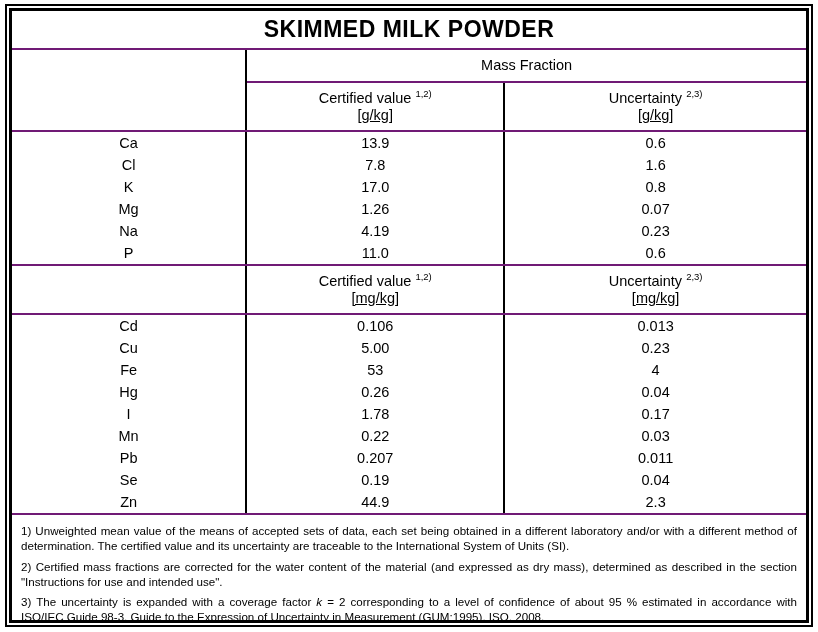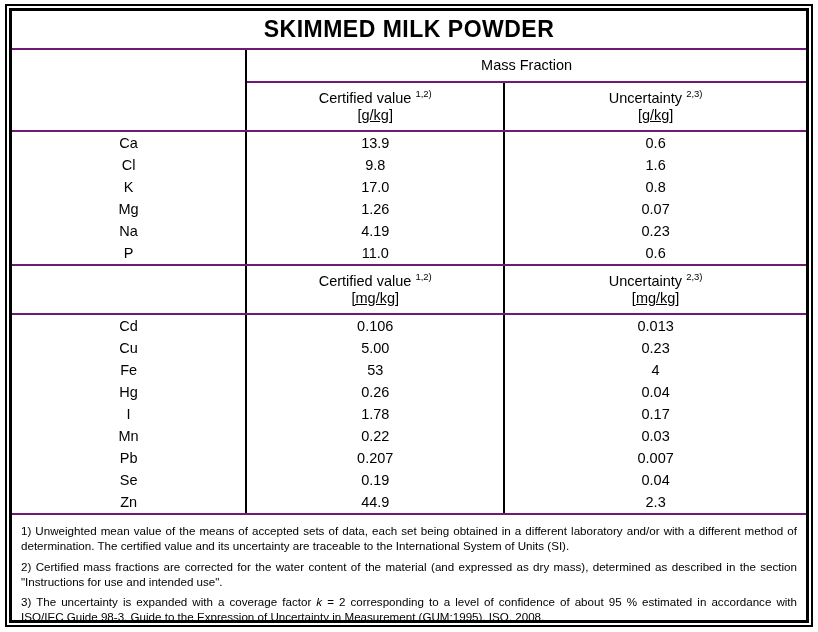--- a/index.html
+++ b/index.html
@@ -110,21 +110,21 @@
         </td>
       </tr>
 
       <tr class="data-row">
         <td class="br">Ca</td>
         <td class="br">13.9</td>
         <td>0.6</td>
       </tr>
       <tr class="data-row">
         <td class="br">Cl</td>
-        <td class="br">9.8</td>
+        <td class="br">7.8</td>
         <td>1.6</td>
       </tr>
       <tr class="data-row">
         <td class="br">K</td>
         <td class="br">17.0</td>
         <td>0.8</td>
       </tr>
       <tr class="data-row">
         <td class="br">Mg</td>
         <td class="br">1.26</td>
@@ -179,21 +179,21 @@
         <td>0.17</td>
       </tr>
       <tr class="data-row">
         <td class="br">Mn</td>
         <td class="br">0.22</td>
         <td>0.03</td>
       </tr>
       <tr class="data-row">
         <td class="br">Pb</td>
         <td class="br">0.207</td>
-        <td>0.007</td>
+        <td>0.011</td>
       </tr>
       <tr class="data-row">
         <td class="br">Se</td>
         <td class="br">0.19</td>
         <td>0.04</td>
       </tr>
       <tr class="data-row">
         <td class="br bb">Zn</td>
         <td class="br bb">44.9</td>
         <td class="bb">2.3</td>

